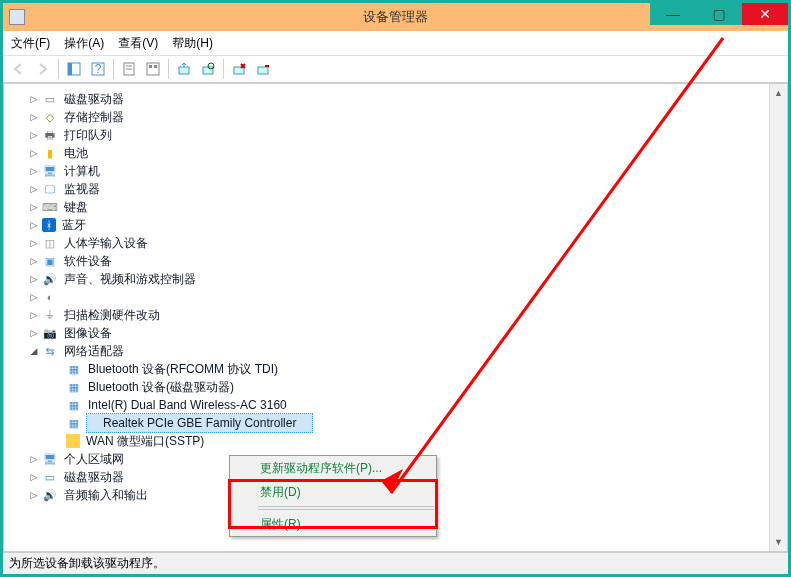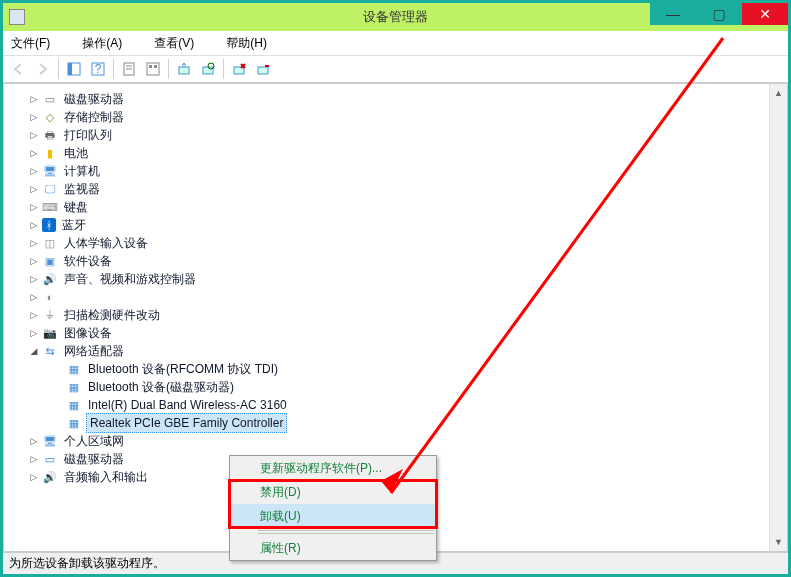--- a/index.html
+++ b/index.html
@@ -1,38 +1,38 @@
 <!DOCTYPE html>
 <html><head>
 <meta charset="utf-8">
 <style>
 * { box-sizing: border-box; margin: 0; padding: 0; font-family: "Microsoft YaHei", "SimSun", sans-serif; font-size: 12px; }
 html, body { width: 791px; height: 577px; overflow: hidden; }
 .window { width: 791px; height: 577px; border: 3px solid #1aae9f; background: #fff; display: flex; flex-direction: column; position: relative; }
-.titlebar { height: 28px; background: #bef264; display: flex; align-items: center; color: #000; position: relative; }
+.titlebar { height: 28px; background: #fdba74; display: flex; align-items: center; color: #000; position: relative; }
 .titlebar .sysicon { width: 16px; height: 16px; margin-left: 6px; background: #d9e6f2; border: 1px solid #888; }
 .titlebar .title { position: absolute; left: 0; right: 0; text-align: center; font-size: 13px; color: #333; }
 .winbtns { position: absolute; right: 0; top: 0; height: 22px; display: flex; }
 .winbtn { width: 46px; height: 22px; display: flex; align-items: center; justify-content: center; color: #fff; font-size: 14px; }
 .winbtn.close { background: #e81123; }
 .winbtn.min, .winbtn.max { background: #1aae9f; color: #333; }
-.menubar { height: 24px; background: #fff; display: flex; align-items: center; padding-left: 8px; gap: 32px; border-bottom: 0; }
+.menubar { height: 24px; background: #fff; display: flex; align-items: center; padding-left: 8px; gap: 14px; border-bottom: 0; }
 .menubar span { color: #000; cursor: default; }
 .toolbar { height: 28px; background: #fff; border-top: 1px solid #e0e0e0; border-bottom: 1px solid #d0d0d0; display: flex; align-items: center; padding-left: 4px; gap: 0; }
 .tbbtn { width: 24px; height: 24px; display: flex; align-items: center; justify-content: center; color: #555; }
 .tbbtn.disabled { opacity: 0.4; }
 .tbsep { width: 1px; height: 20px; background: #d0d0d0; margin: 0 3px; }
 .content { flex: 1; display: flex; background: #fff; border: 1px solid #ccc; margin: 0 0 0 0; position: relative; overflow: hidden; }
 .tree { flex: 1; padding: 6px 0 0 10px; overflow: auto; position: relative; }
 .node { display: flex; align-items: center; height: 18px; line-height: 18px; white-space: nowrap; }
 .twisty { width: 12px; height: 12px; display: inline-flex; align-items: center; justify-content: center; color: #555; font-size: 9px; margin-right: 2px; }
 .twisty.blank { visibility: hidden; }
 .nicon { width: 16px; height: 16px; margin-right: 4px; display: inline-flex; align-items: center; justify-content: center; font-size: 11px; }
 .nlabel { color: #0f172a; padding: 0 2px; }
-.nlabel.selected { background: #cde6f7; border: 1px dotted #3399ff; padding: 0 3px; }
+.nlabel.selected { background: #cde6f7; border: 1px dotted #3399ff; padding: 0 16px; }
 .lvl1 { padding-left: 14px; }
 .lvl2 { padding-left: 38px; }
 .scroll { width: 18px; background: #f0f0f0; border-left: 1px solid #ddd; display: flex; flex-direction: column; }
 .scroll .arrow { height: 18px; display: flex; align-items: center; justify-content: center; color: #666; font-size: 9px; background: #f0f0f0; }
 .scroll .track { flex: 1; }
 .statusbar { height: 22px; border-top: 1px solid #ccc; display: flex; align-items: center; padding-left: 6px; color: #000; background: #f0f0f0; }
 .context { position: absolute; left: 226px; top: 452px; width: 208px; background: #f0f0f0; border: 1px solid #999; box-shadow: 2px 2px 3px rgba(0,0,0,0.25); z-index: 20; }
 .ctxitem { height: 24px; display: flex; align-items: center; padding-left: 30px; color: #15803d; }
 .ctxitem.hover { background: #cde6f7; }
 .ctxsep { height: 1px; background: #c0c0c0; margin: 2px 2px 2px 28px; }
@@ -226,20 +226,25 @@
       <div class="node lvl2">
           <span class="twisty blank">·</span>
           <span class="nicon ic-net">▦</span>
           <span class="nlabel">Intel(R) Dual Band Wireless-AC 3160</span>
         </div>
       <div class="node lvl2">
           <span class="twisty blank">·</span>
           <span class="nicon ic-net">▦</span>
           <span class="nlabel selected">Realtek PCIe GBE Family Controller</span>
         </div>
+      <div class="node lvl2">
+          <span class="twisty blank">·</span>
+          <span class="nicon ic-wan"></span>
+          <span class="nlabel">WAN 微型端口(SSTP)</span>
+        </div>
       <div class="node lvl1">
           <span class="twisty">▷</span>
           <span class="nicon ic-sys">🖥</span>
           <span class="nlabel">个人区域网</span>
         </div>
       <div class="node lvl1">
           <span class="twisty">▷</span>
           <span class="nicon ic-disp">▭</span>
           <span class="nlabel">磁盘驱动器</span>
         </div>
@@ -260,23 +265,20 @@
     <span>为所选设备卸载该驱动程序。</span>
   </div>
 
   <div class="context">
     <div class="ctxitem">
         <span>更新驱动程序软件(P)...</span>
       </div>
     <div class="ctxitem">
         <span>禁用(D)</span>
       </div>
-    <div class="ctxitem hover">
-        <span>卸载(U)</span>
-      </div>
     <div class="ctxsep"></div>
     <div class="ctxsep"></div>
     <div class="ctxitem">
         <span>属性(R)</span>
       </div>
   </div>
 
   <div class="redbox a"></div>
   <svg class="red-arrow" style="left:0;top:0" width="791" height="577">
     <line x1="720" y1="35" x2="388" y2="490" stroke="#ff0000" stroke-width="3"></line>

